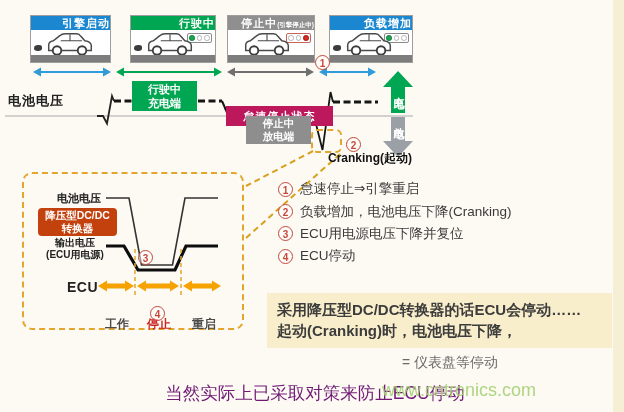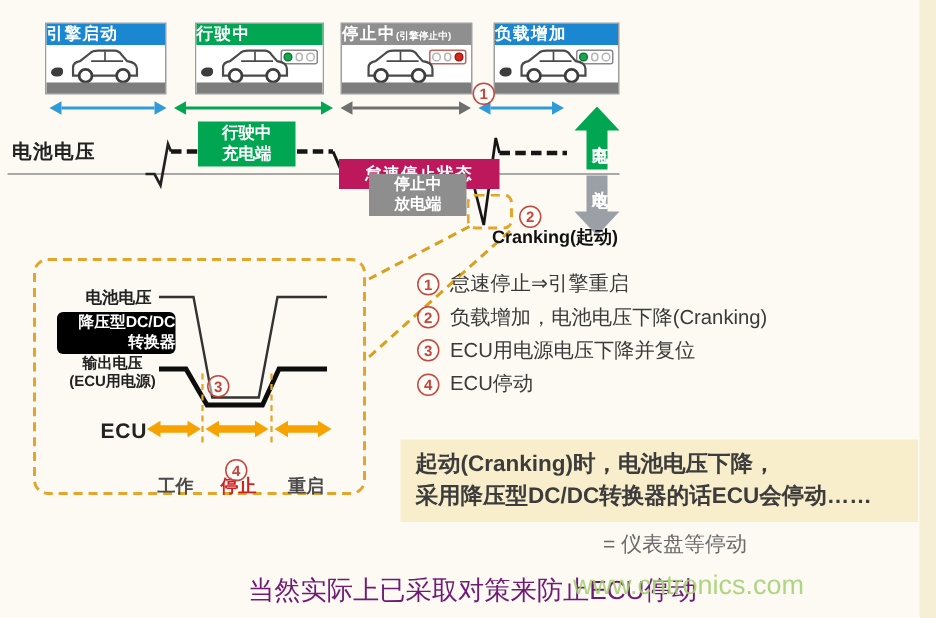--- a/index.html
+++ b/index.html
@@ -3,21 +3,21 @@
 <meta charset="utf-8">
 <style>
   html,body{margin:0;padding:0;}
   body{font-family:"Liberation Sans","DejaVu Sans",sans-serif;}
   #stage{position:relative;width:624px;height:412px;background:#fcfaf3;overflow:hidden;}
   #right-strip{position:absolute;right:0;top:0;width:11px;height:412px;background:#f6efd6;z-index:0;}
   #overlay-svg{position:absolute;left:0;top:0;width:624px;height:412px;z-index:1;}
 
   
   .scene{position:absolute;top:15px;height:48px;background:#fff;border:1px solid #9e9e9e;box-sizing:border-box;z-index:2;}
-  .scene .hdr{height:14px;line-height:14px;text-align:left;color:#fff;font-weight:bold;font-size:11px;letter-spacing:1px;white-space:nowrap;}
+  .scene .hdr{height:14px;line-height:14px;text-align:right;color:#fff;font-weight:bold;font-size:11px;letter-spacing:1px;white-space:nowrap;}
   .scene .hdr .small{font-size:6.5px;letter-spacing:0;font-weight:bold;}
   .s1 .hdr,.s4 .hdr{background:#1c87d1;}
   .s2 .hdr{background:#00a651;}
   .s3 .hdr{background:#8f8f8f;}
   .scene .body{position:absolute;left:0;right:0;top:14px;bottom:0;background:#fff;}
   .road{position:absolute;left:0;right:0;bottom:0;height:7px;background:#7d7d7d;}
   .car{position:absolute;left:14px;bottom:5px;width:50px;height:26px;}
   .puff{position:absolute;left:3px;bottom:11px;width:8px;height:6px;background:#3c3c3c;border-radius:60% 40% 50% 50%;}
   .tlight{position:absolute;top:3px;right:3px;width:25px;height:10px;background:#fff;border:1px solid #8a8a8a;border-radius:2px;display:flex;align-items:center;justify-content:center;gap:2px;box-sizing:border-box;}
   .s3 .tlight{border-color:#c4645a;}
@@ -42,21 +42,21 @@
   .mark{position:absolute;z-index:4;}
   #mark1{left:315px;top:55px;}
   #mark2{left:346px;top:137px;}
   #mark3{left:138px;top:250px;}
   #mark4{left:150px;top:306px;}
 
   
   #callout{position:absolute;left:22px;top:172px;width:222px;height:158px;border:2.5px dashed #e3a52c;border-radius:10px;box-sizing:border-box;z-index:2;}
   #zoom-src{position:absolute;left:311px;top:129px;width:31px;height:24px;border:2px dashed #e3a52c;border-radius:6px;box-sizing:border-box;z-index:3;}
   #batt-call{left:57px;top:191px;font-size:11px;font-weight:bold;color:#222;}
-  #dcdc-box{left:38px;top:208px;width:79px;height:28px;background:#000000;border-radius:4px;color:#fff;font-size:10.5px;font-weight:bold;text-align:right;line-height:13px;padding-top:1px;box-sizing:border-box;}
+  #dcdc-box{left:38px;top:208px;width:79px;height:28px;background:#c2410c;border-radius:4px;color:#fff;font-size:10.5px;font-weight:bold;text-align:center;line-height:13px;padding-top:1px;box-sizing:border-box;}
   #out-lbl{left:42px;top:237px;width:66px;text-align:center;font-size:10px;font-weight:bold;color:#222;line-height:11.5px;}
   #ecu-lbl{left:67px;top:279px;font-size:14px;font-weight:bold;color:#222;letter-spacing:.5px;}
   .phase-word{position:absolute;top:291px;width:30px;text-align:center;font-size:12px;font-weight:bold;color:#4a4a4a;z-index:3;margin-top:25px;}
   #ph-work{left:102px;}
   #ph-stop{left:144px;color:#cc2222;}
   #ph-restart{left:189px;}
 
   
   #notes{position:absolute;left:278px;top:178px;z-index:3;}
   .note-row{display:flex;align-items:center;gap:7px;height:22.4px;font-size:13.5px;color:#3a3a3a;white-space:nowrap;}
@@ -245,19 +245,19 @@
       <span class="numc">3</span>
       <span>ECU用电源电压下降并复位</span>
     </div>
     <div class="note-row">
       <span class="numc">4</span>
       <span>ECU停动</span>
     </div>
   </div>
 
   <div id="highlight">
+    <div>采用降压型DC/DC转换器的话ECU会停动……</div>
     <div>起动(Cranking)时，电池电压下降，</div>
-    <div>采用降压型DC/DC转换器的话ECU会停动……</div>
   </div>
   <div id="equals-note">= 仪表盘等停动</div>
   <div id="caption">当然实际上已采取对策来防止ECU停动</div>
   <div id="watermark">www.cntronics.com</div>
 </div>
 
 </body></html>

